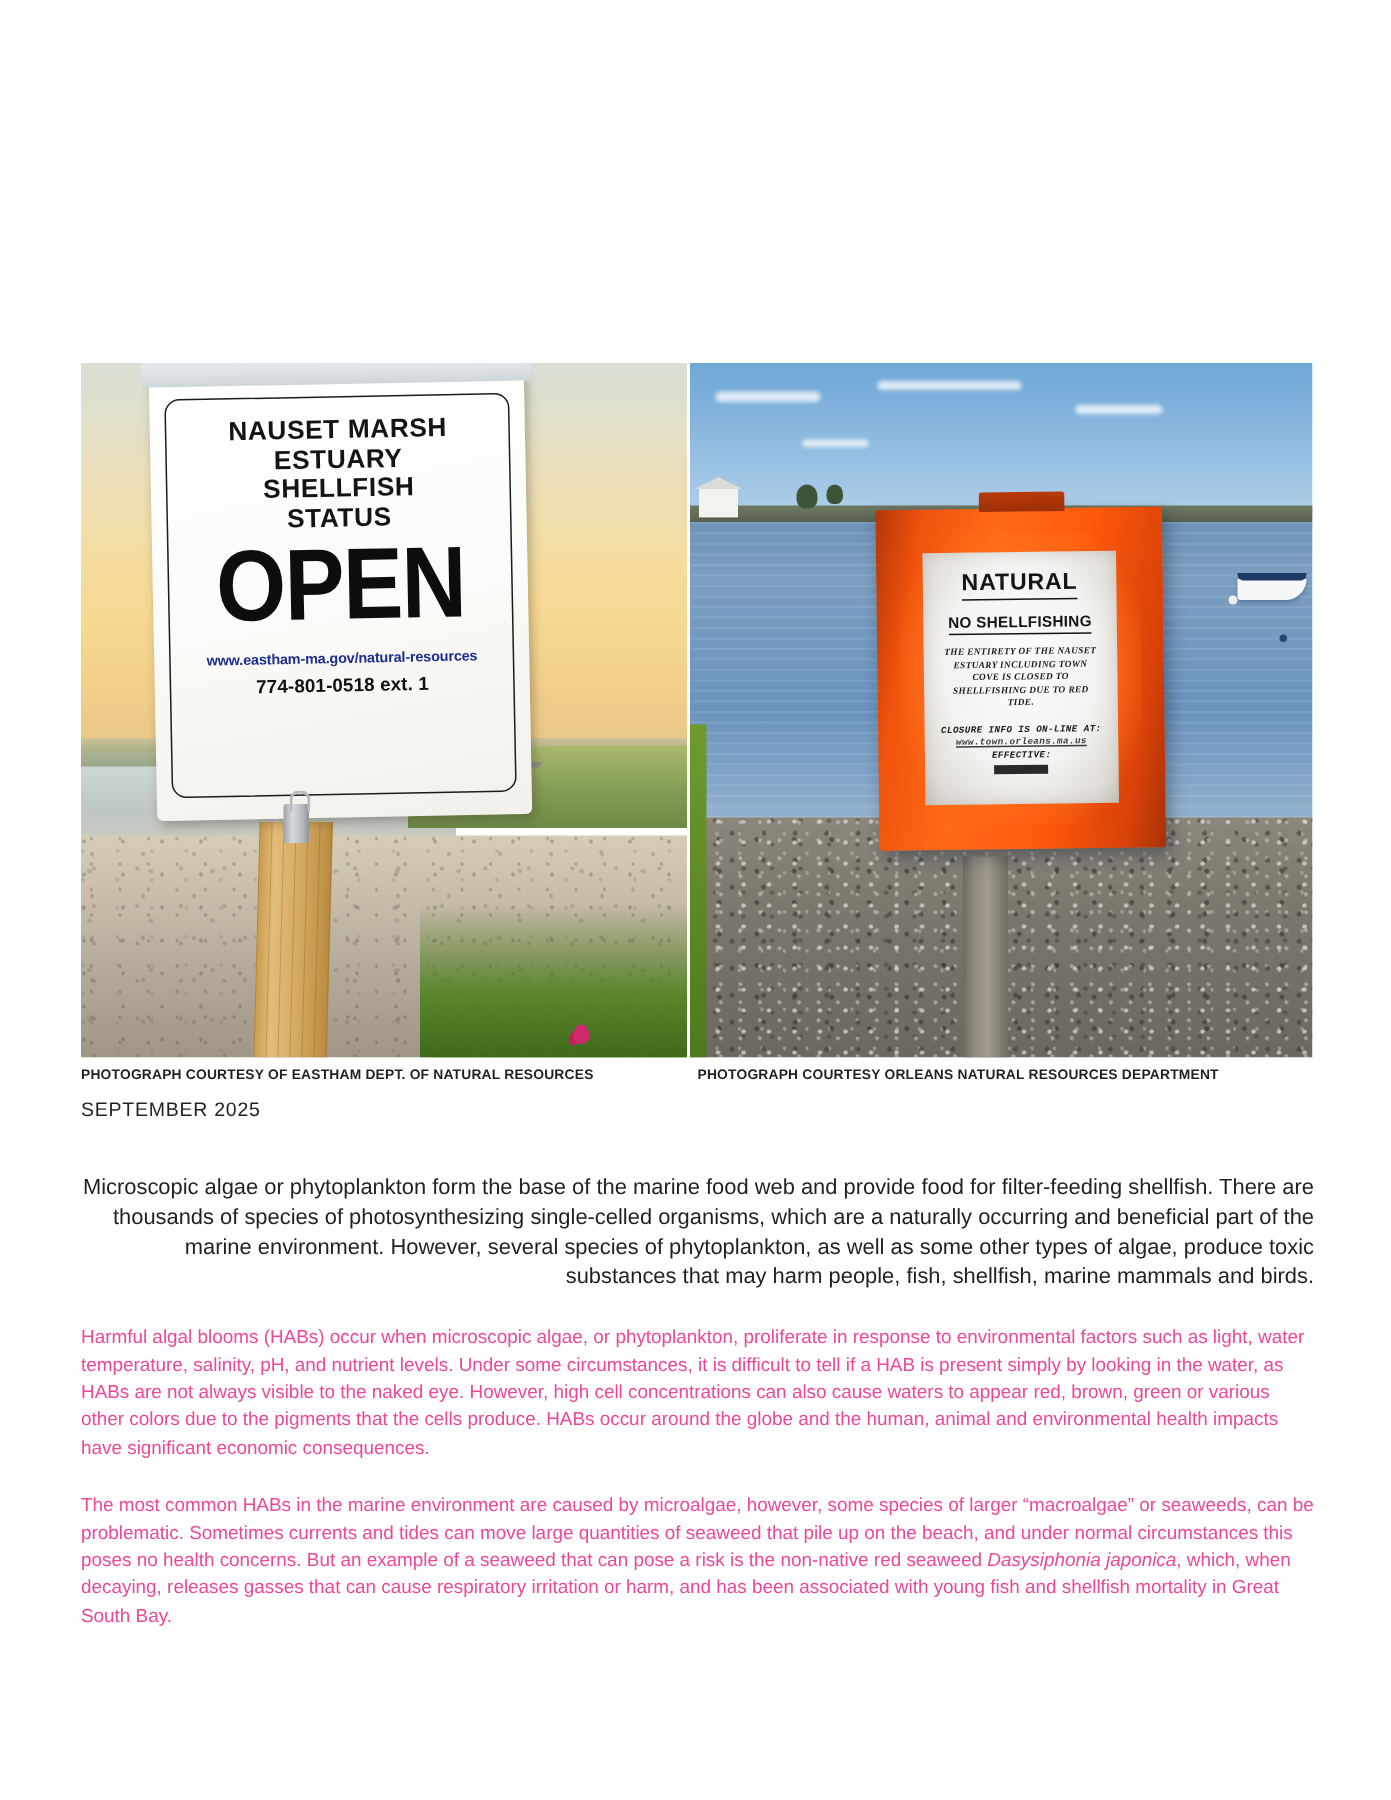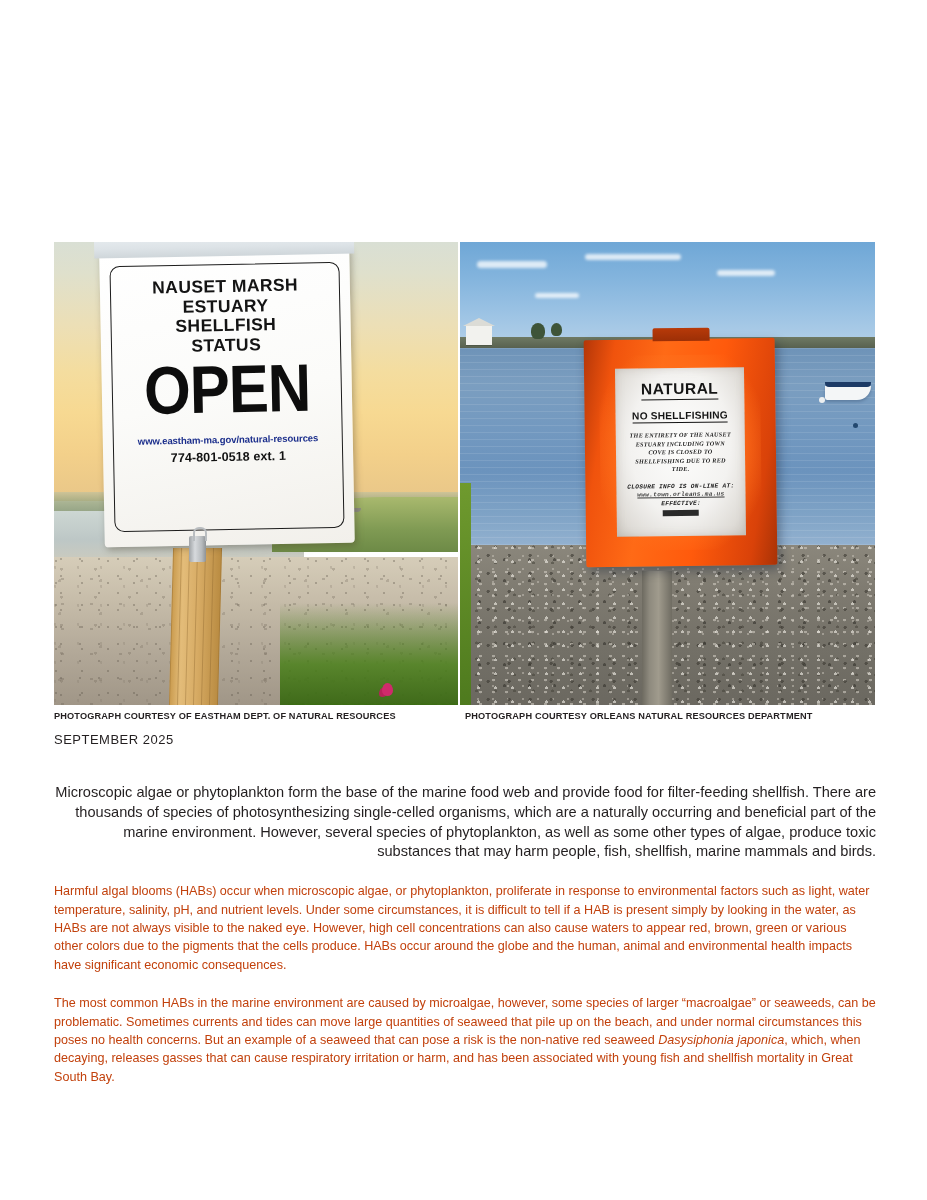--- a/index.html
+++ b/index.html
@@ -471,21 +471,21 @@
     font-size: 12.6px;
     font-weight: bold;
     line-height: 17px;
     color: #231f20;
     margin: 0 0 1px 0;
   }
   .qa-a {
     font-family: "Liberation Sans", sans-serif;
     font-size: 12.6px;
     line-height: 18.4px;
-    color: #c2410c;
+    color: #ec4899;
     margin: 0;
   }
   .qa-a em { font-style: italic; }
 </style>
 </head>
 <body>
 
 <div class="page">
 
 

